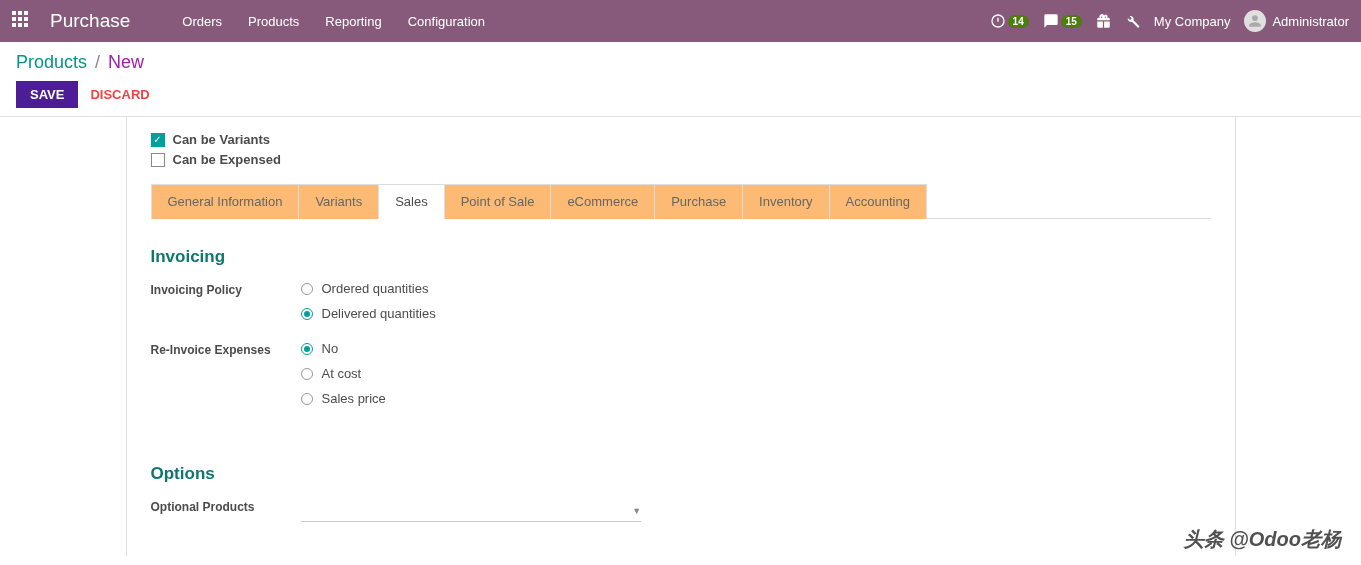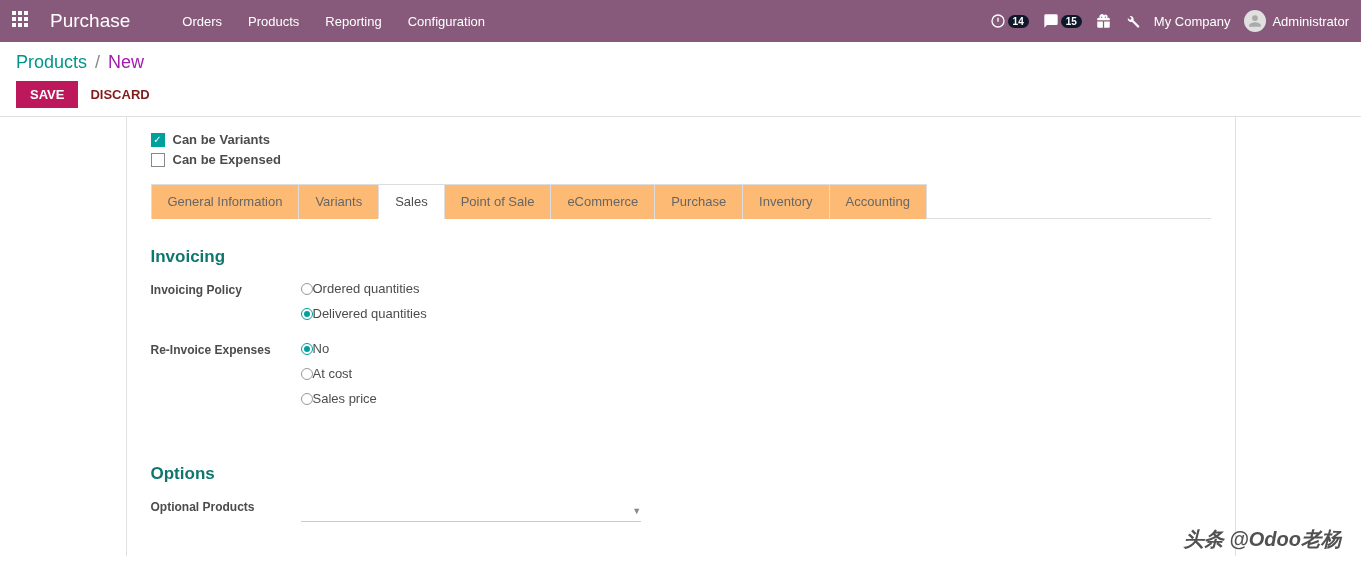--- a/index.html
+++ b/index.html
@@ -8,54 +8,54 @@
 
 .navbar { background: #875a7b; height: 42px; display: flex; align-items: center; color: #fff; padding: 0 12px; }
 .apps-icon { width: 20px; height: 20px; margin-right: 18px; display: grid; grid-template-columns: repeat(3,4px); grid-template-rows: repeat(3,4px); gap: 2px; cursor: pointer; }
 .apps-icon span { background: #fff; width: 4px; height: 4px; }
 .brand { font-size: 19px; font-weight: 400; margin-right: 40px; }
 .nav-menu { display: flex; gap: 2px; }
 .nav-menu a { color: #fff; text-decoration: none; padding: 6px 12px; font-size: 13px; cursor: pointer; }
 .spacer { flex: 1; }
 .systray { display: flex; align-items: center; gap: 14px; }
 .tray-item { display: flex; align-items: center; position: relative; cursor: pointer; }
-.badge { background: #0f172a; color: #fff; font-size: 10px; font-weight: 700; padding: 1px 5px; border-radius: 8px; margin-left: 2px; }
+.badge { background: #4d7c0f; color: #fff; font-size: 10px; font-weight: 700; padding: 1px 5px; border-radius: 8px; margin-left: 2px; }
 .avatar { width: 22px; height: 22px; border-radius: 50%; background: #e0e0e0; margin-right: 6px; display: flex; align-items: center; justify-content: center; }
 .avatar svg { width: 14px; height: 14px; fill: #aaa; }
 
 
 .control { border-bottom: 1px solid #e0e0e0; padding: 10px 16px 8px; }
 .breadcrumb { font-size: 18px; margin-bottom: 8px; display: flex; align-items: baseline; gap: 8px; }
 .breadcrumb a { color: #009688; text-decoration: none; cursor: pointer; }
 .breadcrumb .sep { color: #888; }
 .crumb-active { color: #a21caf; }
 .actions { display: flex; gap: 12px; align-items: center; }
-.btn-save { background: #be185d; color: #fff; border: none; padding: 6px 14px; font-size: 13px; font-weight: 600; cursor: pointer; }
-.btn-discard { background: none; border: none; color: #7f1d1d; font-size: 13px; font-weight: 600; cursor: pointer; }
+.btn-save { background: #4c1d95; color: #fff; border: none; padding: 6px 14px; font-size: 13px; font-weight: 600; cursor: pointer; }
+.btn-discard { background: none; border: none; color: #ef4444; font-size: 13px; font-weight: 600; cursor: pointer; }
 
 
 .form-wrap { padding: 0 0 0 0; height: calc(565px - 42px - 84px); overflow-y: scroll; }
 .sheet { max-width: 1110px; margin: 0 auto; border: 1px solid #e0e0e0; border-top: none; padding: 10px 24px 40px; background: #fff; }
 .checkrow { display: flex; align-items: center; margin: 5px 0; gap: 8px; }
 .chk { width: 14px; height: 14px; border: 1px solid #888; display: inline-flex; align-items: center; justify-content: center; }
 .chk.checked { background: #00a09d; border-color: #00a09d; color: #fff; font-size: 10px; }
 .chklabel { font-weight: 700; font-size: 13px; color: #4c4c4c; }
 
 
 .tabs { display: flex; border-bottom: 1px solid #ddd; margin-top: 16px; }
 .tab { padding: 9px 16px; border: 1px solid #ddd; border-bottom: none; margin-right: -1px; color: #666; cursor: pointer; font-size: 13px; background: #fdba74; position: relative; top: 1px; }
 .tab.active { background: #fff; color: #4c4c4c; font-weight: 400; border-top: 1px solid #ddd; border-bottom: 1px solid #fff; }
 
 
 .tabcontent { padding: 28px 0 0 0; }
 .section-title { font-size: 17px; color: #0f766e; margin-bottom: 14px; }
 .field-row { display: flex; margin-bottom: 10px; }
 .field-label { width: 150px; font-weight: 700; font-size: 12px; color: #4c4c4c; padding-top: 2px; }
 .field-value { flex: 1; }
-.radio-opt { display: flex; align-items: center; gap: 0; margin-bottom: 10px; cursor: pointer; text-align: center; }
+.radio-opt { display: flex; align-items: center; gap: 9px; margin-bottom: 10px; cursor: pointer; text-align: center; }
 .radio { width: 12px; height: 12px; border: 1px solid #999; border-radius: 50%; display: inline-flex; align-items: center; justify-content: center; }
 .radio.sel { border-color: #00a09d; }
 .radio.sel::after { content: ''; width: 6px; height: 6px; background: #00a09d; border-radius: 50%; }
 .radio-label { font-size: 13px; color: #4c4c4c; }
 
 .sel-input { width: 340px; border: none; border-bottom: 1px solid #ccc; padding: 4px 0; background: transparent; font-size: 13px; position: relative; }
 .sel-caret { color: #888; font-size: 9px; margin-left: -12px; }
 
 .watermark { position: absolute; right: 20px; bottom: 12px; font-size: 20px; font-weight: 600; opacity: 0.85; color: #333; pointer-events: none; font-style: italic; }
 

